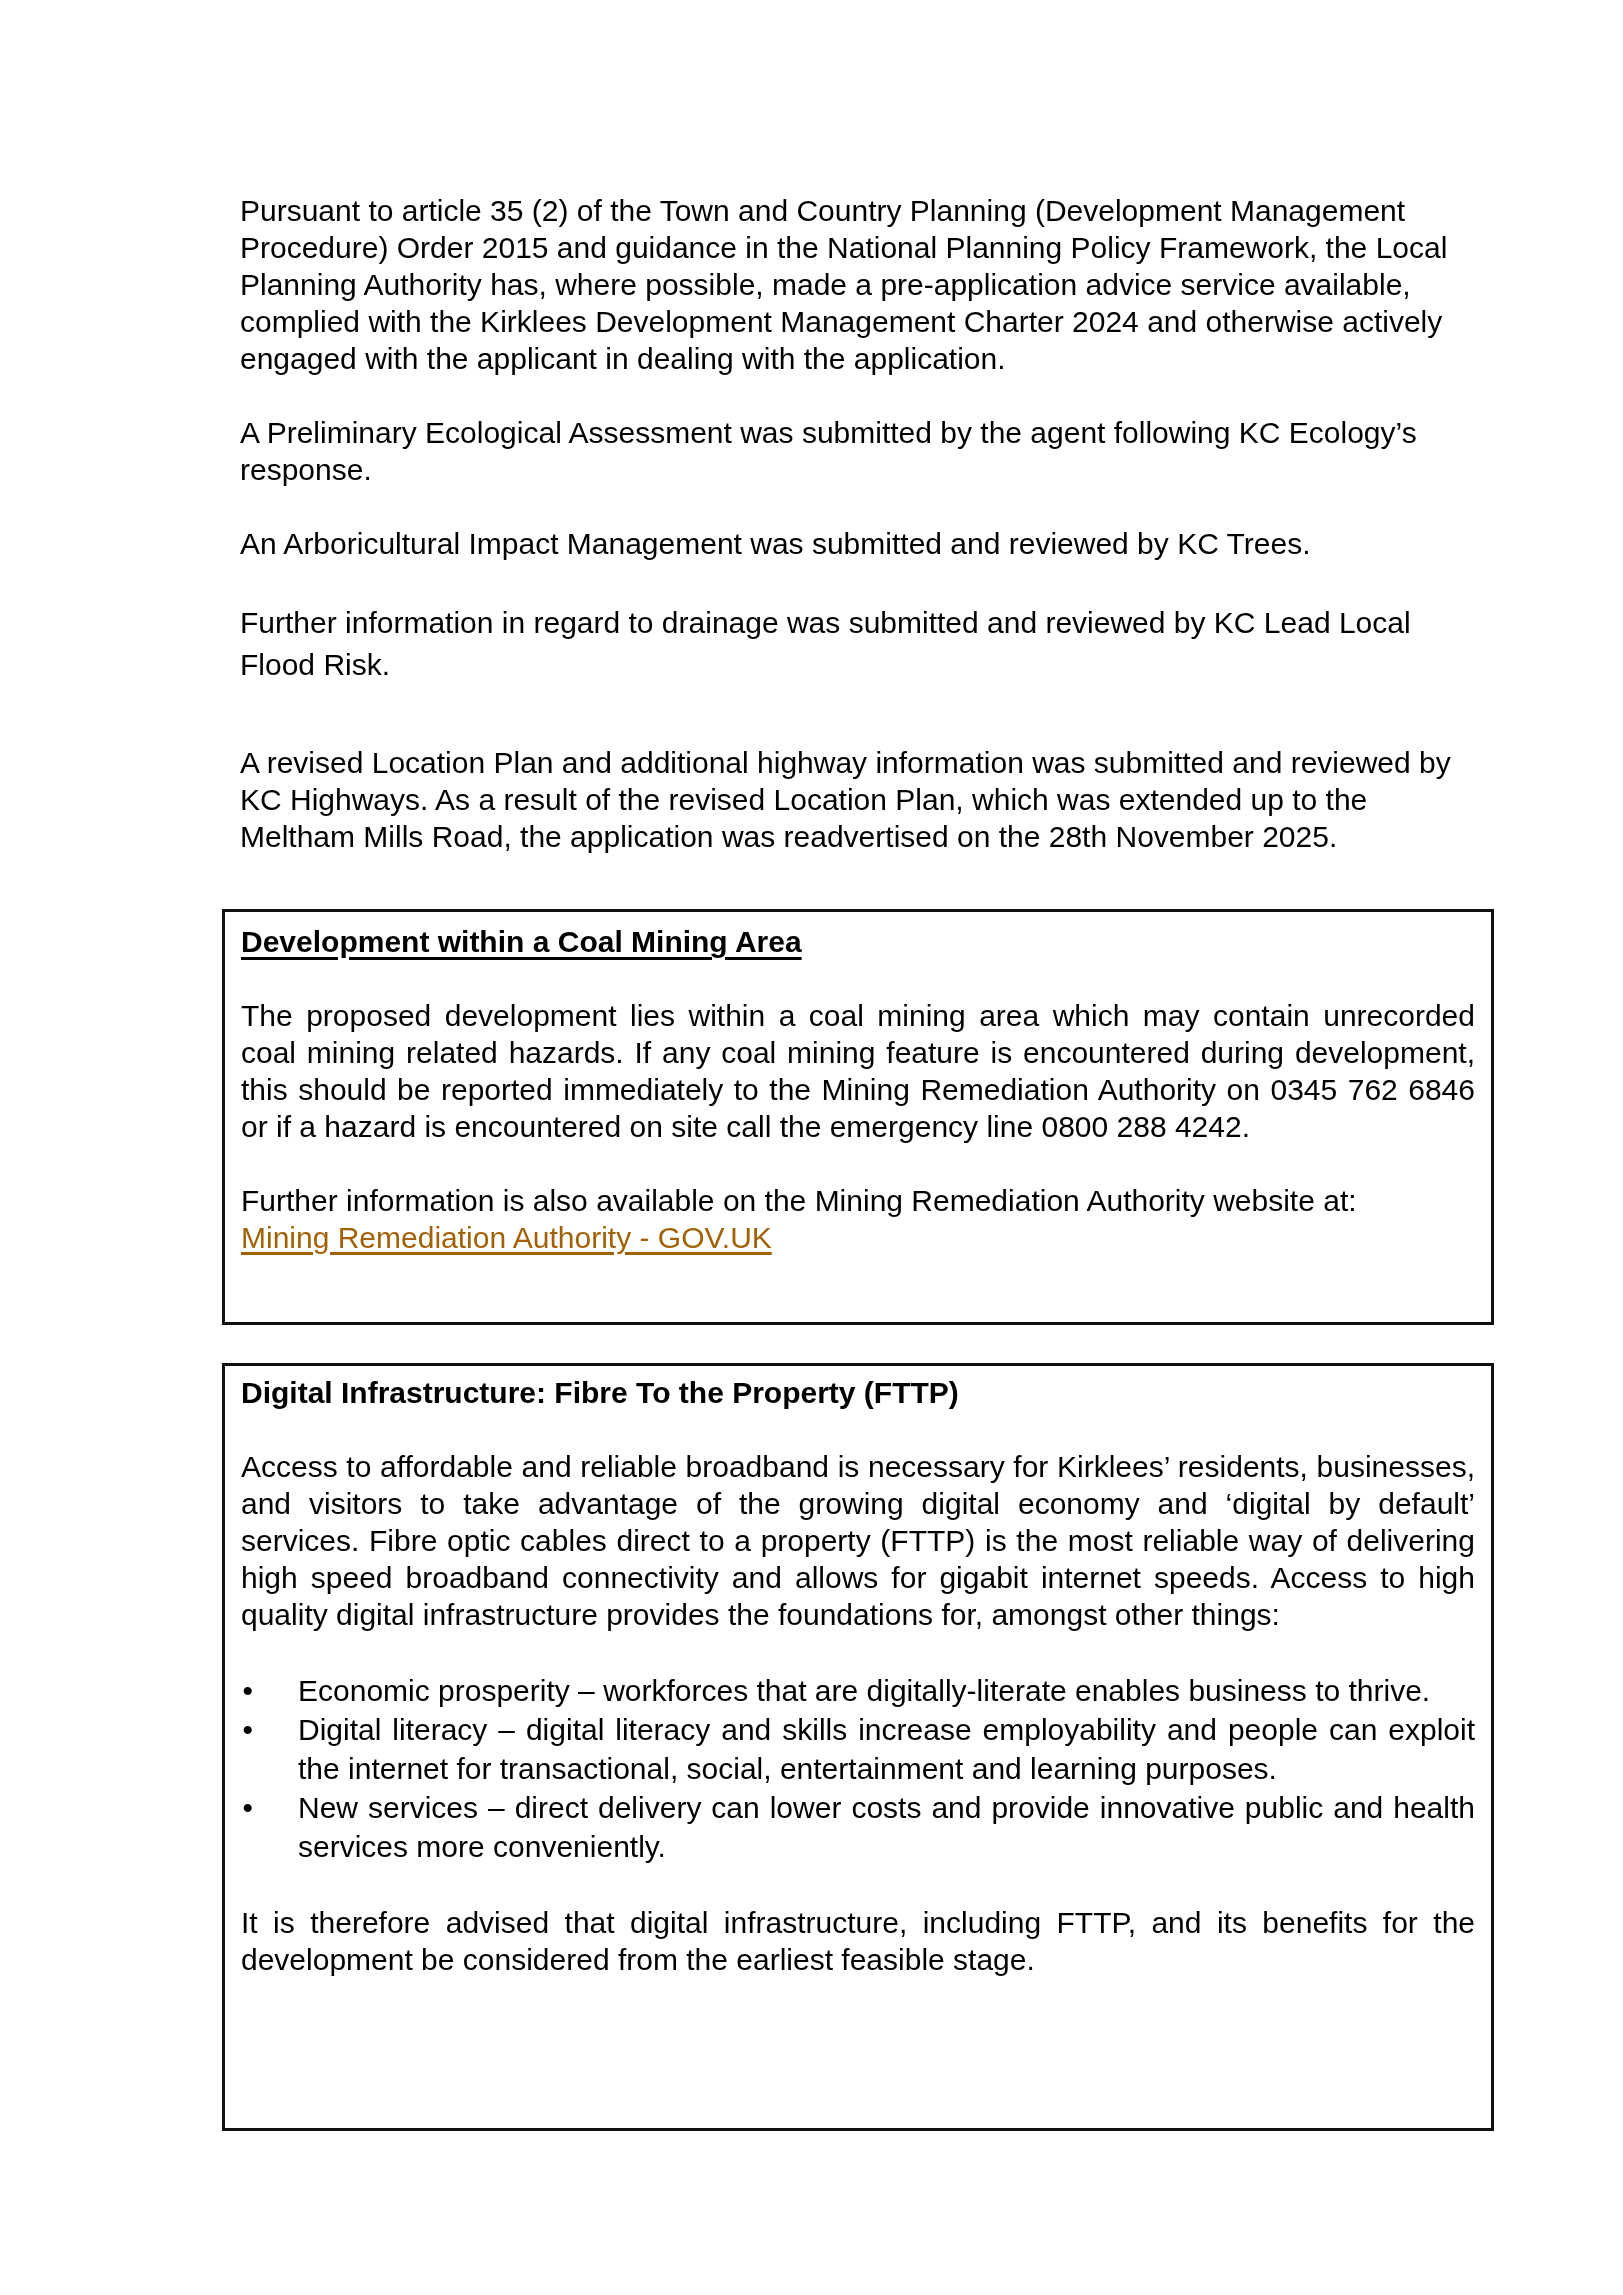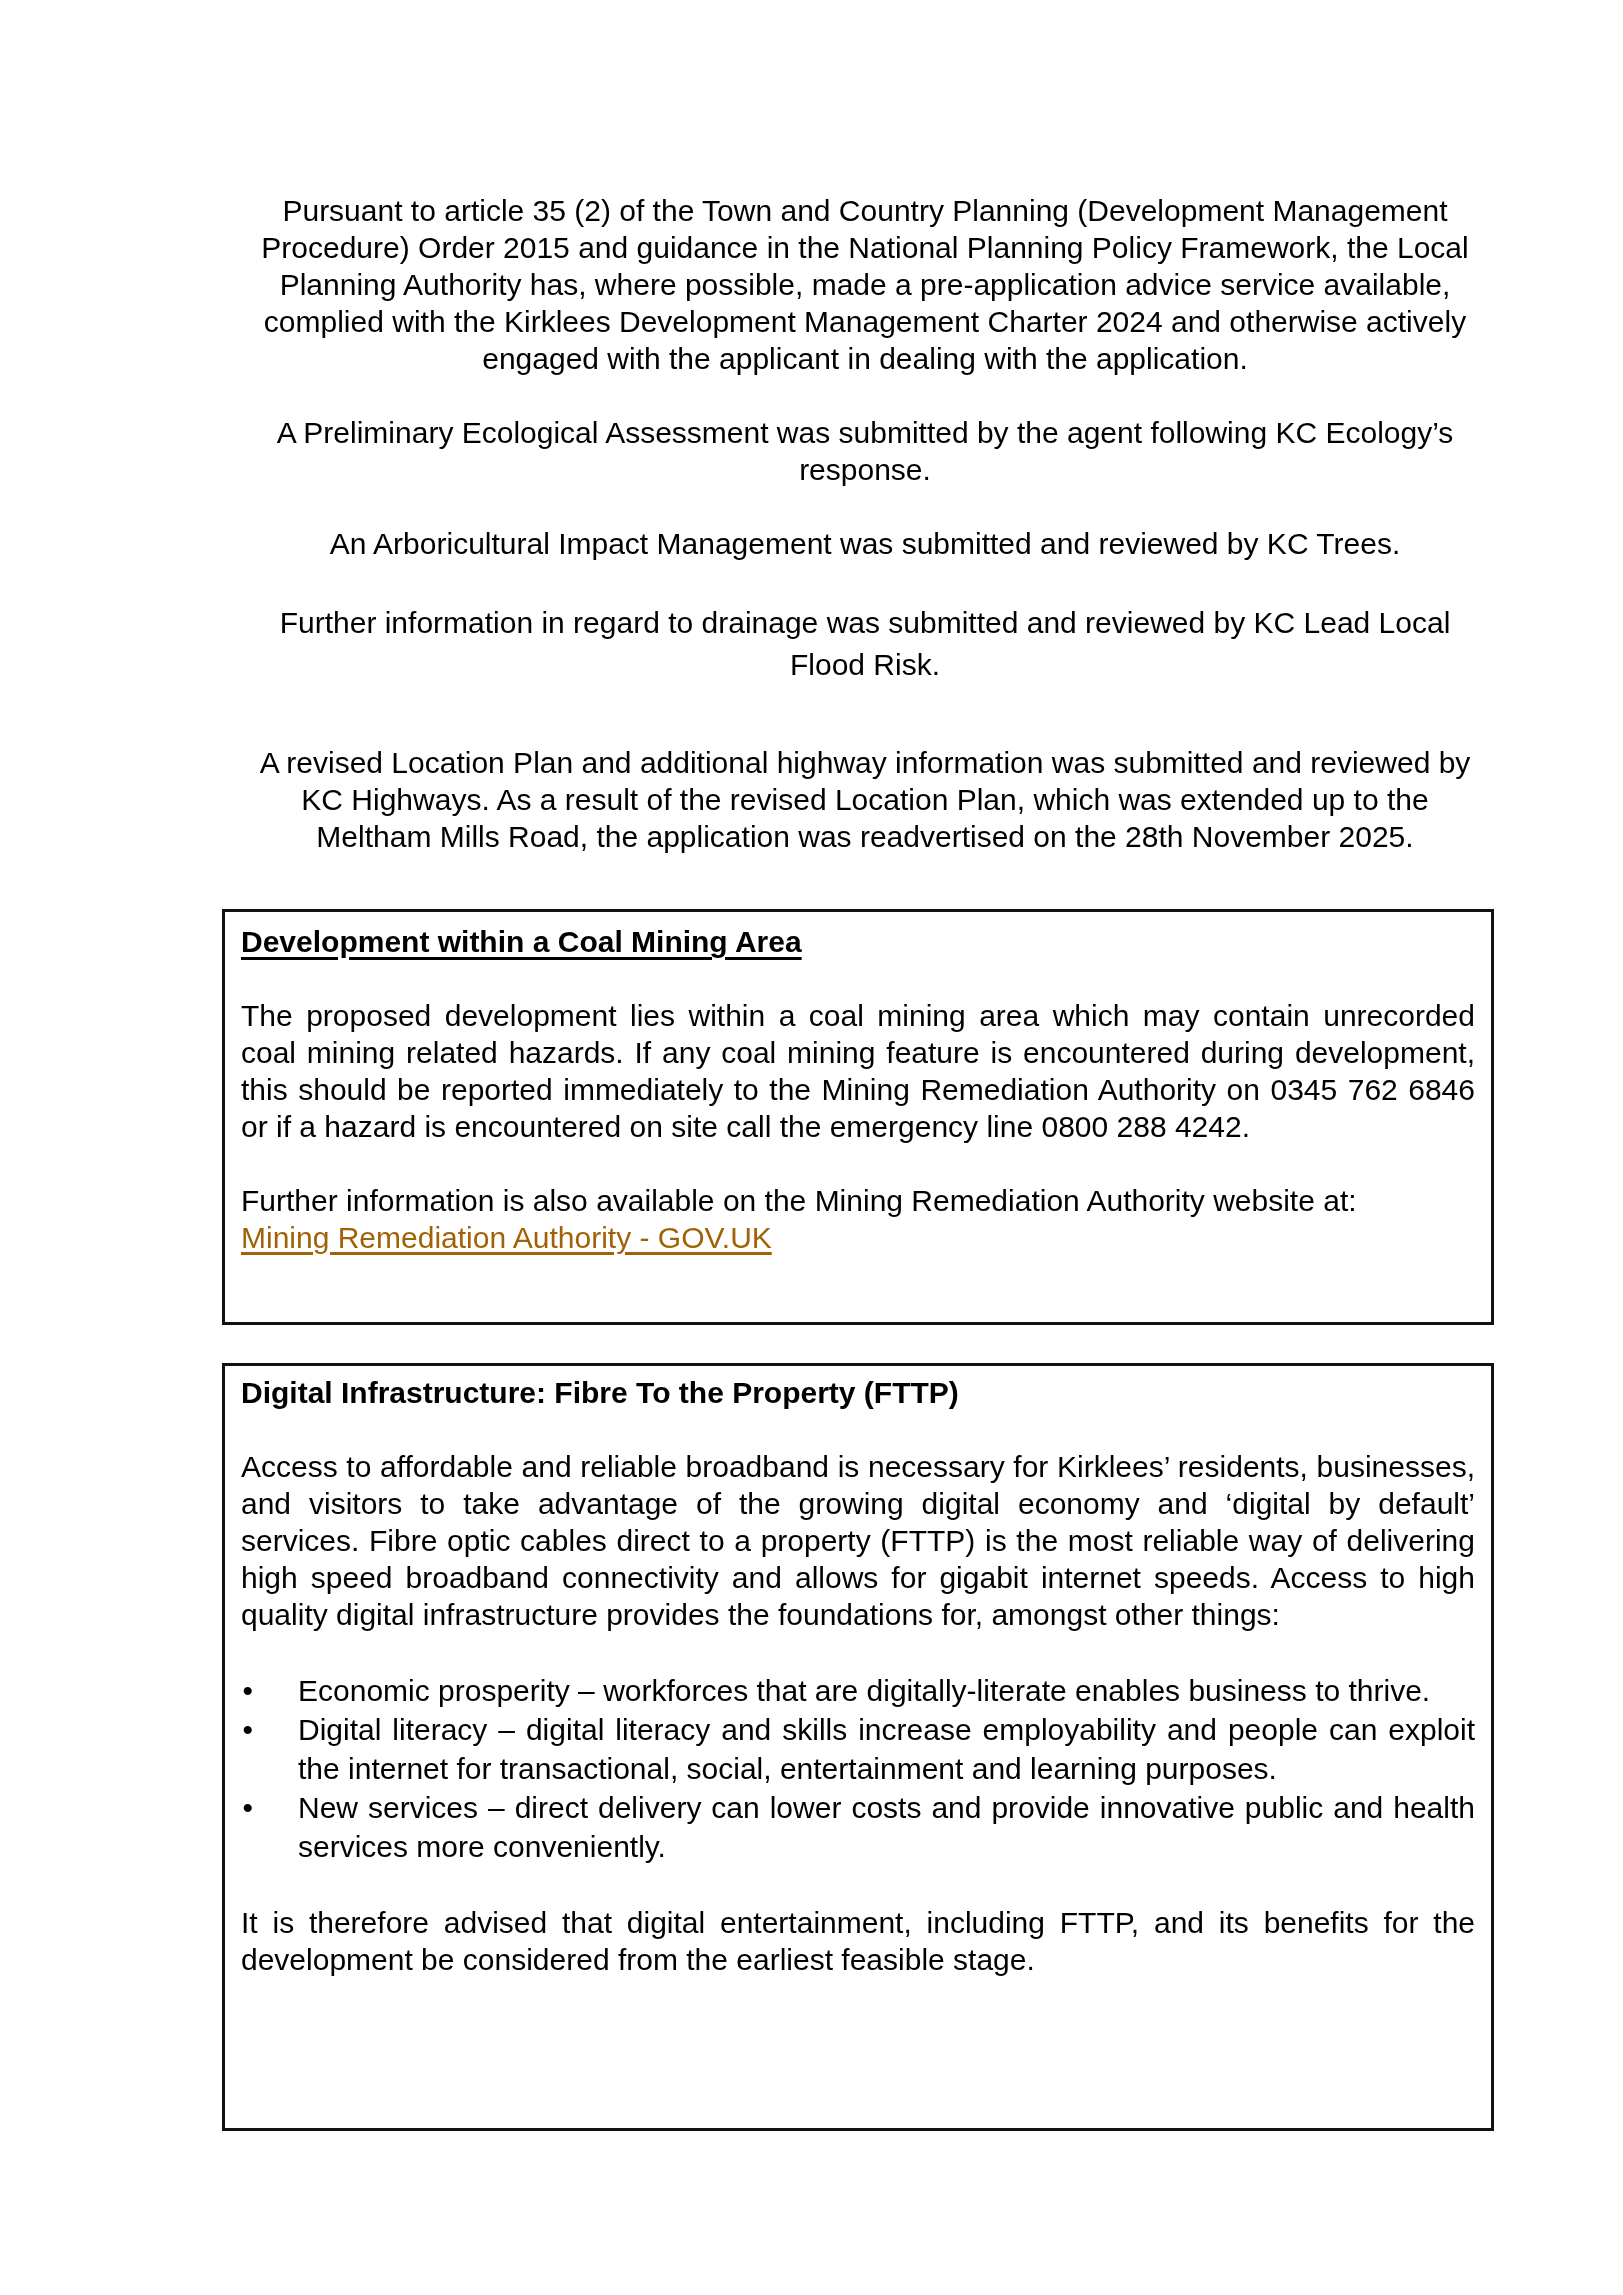--- a/index.html
+++ b/index.html
@@ -1,18 +1,18 @@
 <!DOCTYPE html>
 <html style="font-size:13px"><head>
 <meta charset="utf-8">
 <style>
   html, body { margin:0; padding:0; background:#ffffff; }
   body { width:1624px; height:2295px; position:relative; overflow:hidden;
          font-family:"Liberation Sans", sans-serif; color:#000; }
-  .p { position:absolute; left:240px; width:1250px; font-size:30px; line-height:37px; margin:0;text-align:center; }
+  .p { position:absolute; left:240px; width:1250px; font-size:30px; line-height:37px; margin:0; }
   .box { position:absolute; left:222px; width:1272px; border:3.2px solid #111; box-sizing:border-box; }
   .box-inner { position:absolute; left:16px; right:16px; font-size:30px; line-height:37px; }
   .just { text-align:justify; text-align-last:left; }
   .h-u { font-weight:bold; text-decoration:underline; text-underline-offset:4.9px; }
   .h-b { font-weight:bold; }
   .link { color:#a16207; text-decoration:underline; text-underline-offset:4px; }
   .bullet-row { position:relative; padding-left:57px; }
   .bullet { position:absolute; left:1.6px; top:0; }
 </style>
 </head>
@@ -44,16 +44,16 @@
       </div>
       <div class="bullet-row">
         <span class="bullet">•</span>
         <div class="just">Digital literacy – digital literacy and skills increase employability and people can exploit the internet for transactional, social, entertainment and learning purposes.</div>
       </div>
       <div class="bullet-row">
         <span class="bullet">•</span>
         <div class="just">New services – direct delivery can lower costs and provide innovative public and health services more conveniently.</div>
       </div>
     </div>
-    <div class="just" style="margin-top:38px;">It is therefore advised that digital entertainment, including FTTP, and its benefits for the development be considered from the earliest feasible stage.</div>
+    <div class="just" style="margin-top:38px;">It is therefore advised that digital infrastructure, including FTTP, and its benefits for the development be considered from the earliest feasible stage.</div>
   </div>
 </div>
 
 
 </body></html>

